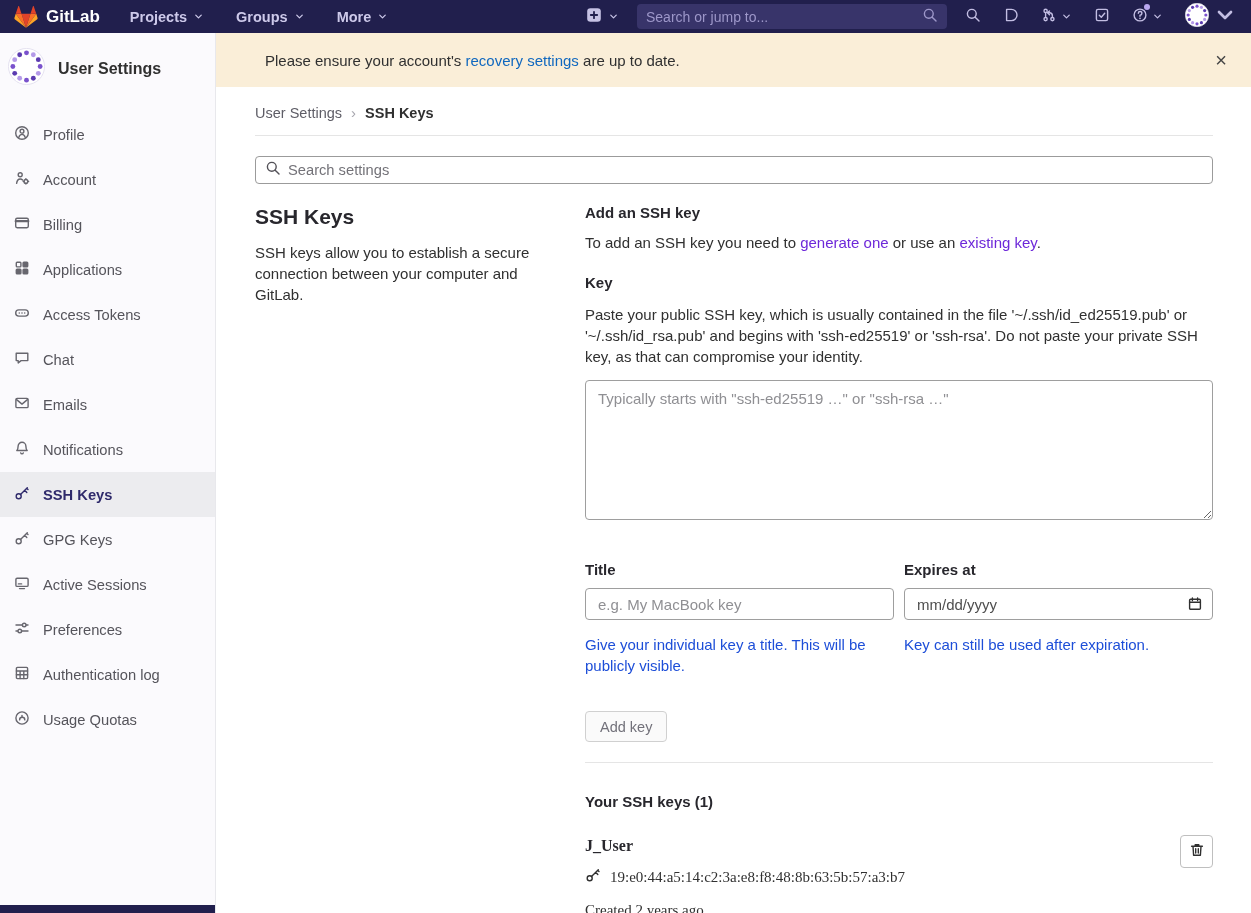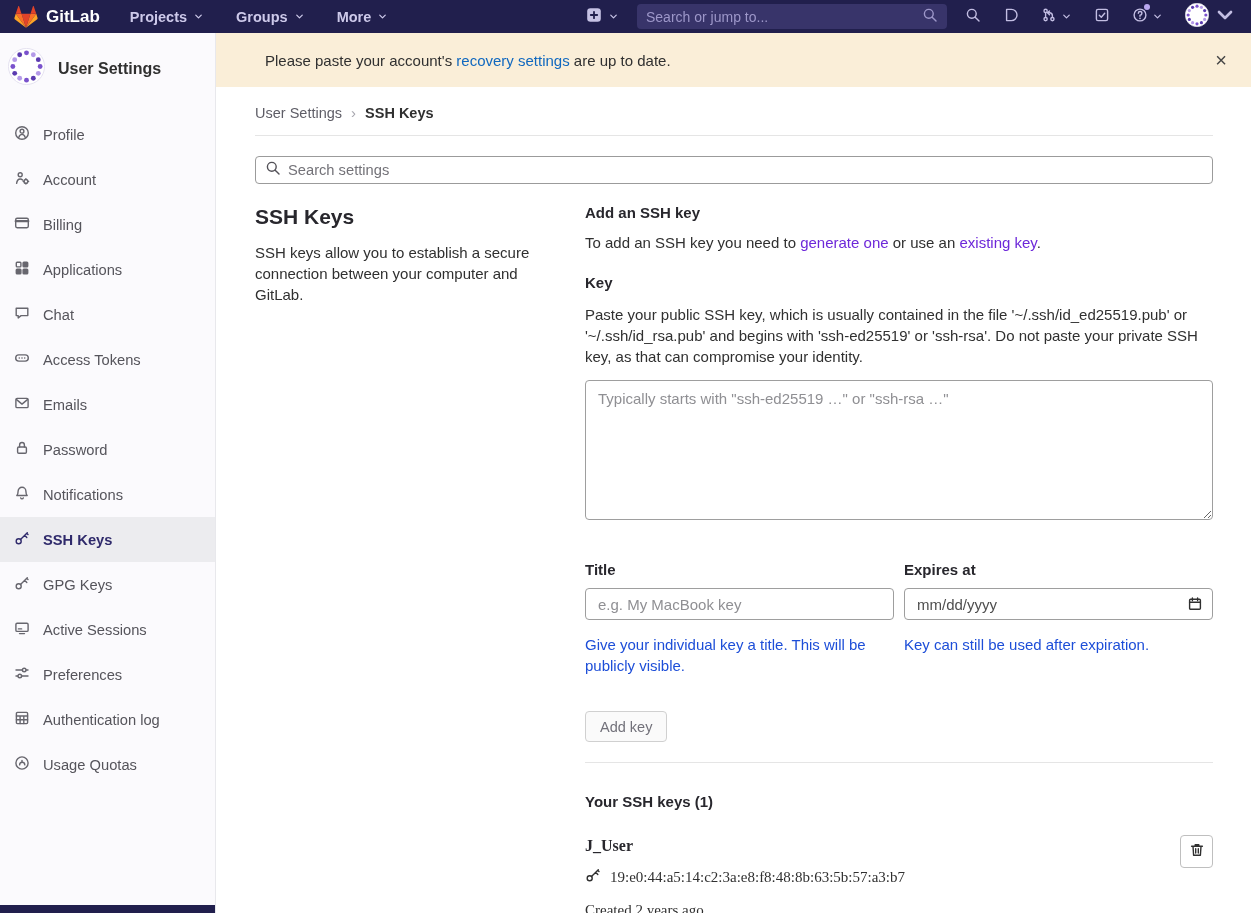--- a/index.html
+++ b/index.html
@@ -271,46 +271,39 @@
         <span><svg viewBox="0 0 16 16" width="16" height="16" fill="none" stroke="currentColor" stroke-width="1.4" stroke-linecap="round" stroke-linejoin="round">
             <rect x="2.3" y="2.3" width="4.6" height="4.6" rx="0.8"></rect>
             <rect x="9.1" y="2.3" width="4.6" height="4.6" rx="0.8" fill="currentColor"></rect>
             <rect x="2.3" y="9.1" width="4.6" height="4.6" rx="0.8" fill="currentColor"></rect>
             <rect x="9.1" y="9.1" width="4.6" height="4.6" rx="0.8" fill="currentColor"></rect>
           </svg></span>
         <span>Applications</span>
       </a>
       <a class="side-item">
         <span><svg viewBox="0 0 16 16" width="16" height="16" fill="none" stroke="currentColor" stroke-width="1.4" stroke-linecap="round" stroke-linejoin="round">
-            <path d="M2.2 3.2h11.6v7.4H7.1l-2.9 2.3v-2.3H2.2z"></path>
-          </svg></span>
-        <span>Chat</span>
-      </a>
-      <a class="side-item">
-        <span><svg viewBox="0 0 16 16" width="16" height="16" fill="none" stroke="currentColor" stroke-width="1.4" stroke-linecap="round" stroke-linejoin="round">
             <rect x="1.7" y="4.9" width="12.6" height="6.2" rx="3.1"></rect>
             <circle cx="5.3" cy="8" r="0.8" fill="currentColor" stroke="none"></circle>
             <circle cx="8" cy="8" r="0.8" fill="currentColor" stroke="none"></circle>
             <circle cx="10.7" cy="8" r="0.8" fill="currentColor" stroke="none"></circle>
           </svg></span>
         <span>Access Tokens</span>
       </a>
       <a class="side-item">
         <span><svg viewBox="0 0 16 16" width="16" height="16" fill="none" stroke="currentColor" stroke-width="1.4" stroke-linecap="round" stroke-linejoin="round">
+            <path d="M2.2 3.2h11.6v7.4H7.1l-2.9 2.3v-2.3H2.2z"></path>
+          </svg></span>
+        <span>Chat</span>
+      </a>
+      <a class="side-item">
+        <span><svg viewBox="0 0 16 16" width="16" height="16" fill="none" stroke="currentColor" stroke-width="1.4" stroke-linecap="round" stroke-linejoin="round">
             <rect x="1.9" y="3.4" width="12.2" height="9.2" rx="1.2"></rect>
             <path d="M2.6 4.6L8 9.1l5.4-4.5"></path>
           </svg></span>
         <span>Emails</span>
-      </a>
-      <a class="side-item">
-        <span><svg viewBox="0 0 16 16" width="16" height="16" fill="none" stroke="currentColor" stroke-width="1.4" stroke-linecap="round" stroke-linejoin="round">
-            <rect x="3.6" y="7" width="8.8" height="6.3" rx="1.2"></rect>
-            <path d="M5.6 7V4.9a2.4 2.4 0 014.8 0V7"></path>
-          </svg></span>
-        <span>Password</span>
       </a>
       <a class="side-item">
         <span><svg viewBox="0 0 16 16" width="16" height="16" fill="none" stroke="currentColor" stroke-width="1.4" stroke-linecap="round" stroke-linejoin="round">
             <path d="M8 2.3a3.9 3.9 0 00-3.9 3.9c0 2.9-1 4-1.3 4.3h10.4c-.3-.3-1.3-1.4-1.3-4.3A3.9 3.9 0 008 2.3z"></path>
             <path d="M6.7 12.9a1.35 1.35 0 002.6 0"></path>
           </svg></span>
         <span>Notifications</span>
       </a>
       <a class="side-item active">
         <span><svg viewBox="0 0 16 16" width="16" height="16" fill="none" stroke="currentColor" stroke-width="1.4" stroke-linecap="round" stroke-linejoin="round">
@@ -357,21 +350,21 @@
           </svg></span>
         <span>Usage Quotas</span>
       </a>
     </nav>
   <div class="sidebar-footer"></div>
 </aside>
 
 <div class="main">
   <div class="banner">
     <span>
-      <span>Please paste your account's </span><a>recovery settings</a><span> are up to date.</span>
+      <span>Please ensure your account's </span><a>recovery settings</a><span> are up to date.</span>
     </span>
     <button class="banner-close">×</button>
   </div>
 
   <div class="page">
     <div class="breadcrumb">
       <a>User Settings</a>
       <span class="crumb-sep">›</span>
       <span class="crumb-current">SSH Keys</span>
     </div>

